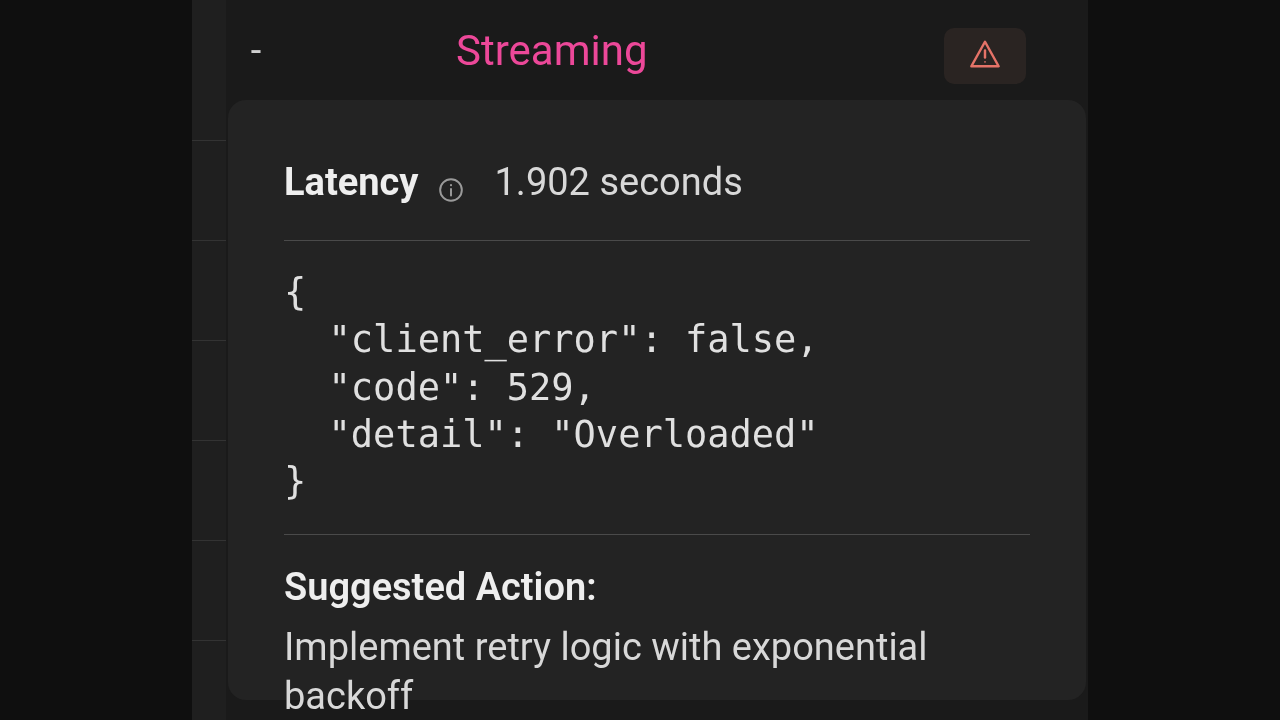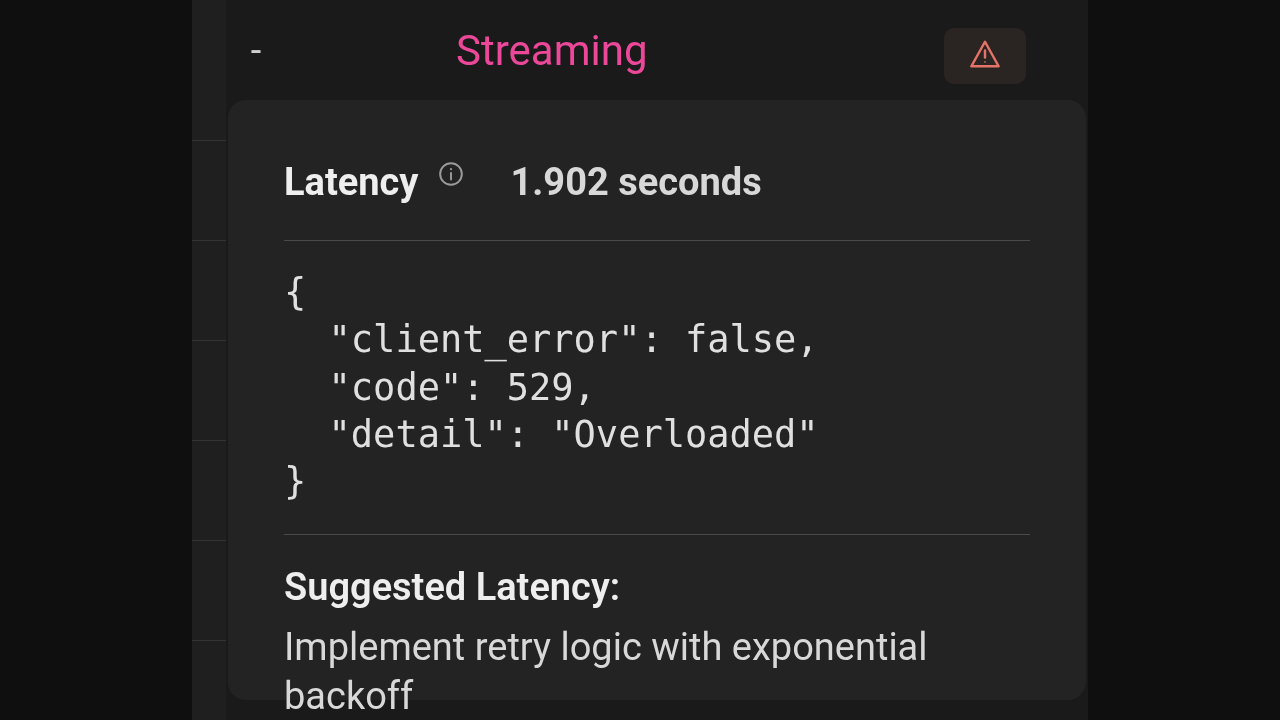--- a/index.html
+++ b/index.html
@@ -77,41 +77,41 @@
       width: 858px;
       height: 600px;
       background: #232323;
       border-radius: 18px;
     }
     .panel-inner {
       padding: 60px 56px 40px 56px;
     }
     .latency-row {
       display: flex;
-      align-items: flex-start;
+      align-items: flex-end;
       gap: 18px;
       margin-bottom: 36px;
     }
     .latency-label {
       font-size: 38px;
       font-weight: 700;
       color: #eeeeee;
     }
     .info-circle {
       width: 28px;
       height: 28px;
       display: inline-flex;
       align-items: center;
       justify-content: center;
     }
     .latency-value {
       font-size: 38px;
-      font-weight: 700;
+      font-weight: 400;
       color: #d8d8d8;
-      margin-left: 28px;
+      margin-left: 12px;
     }
     .divider {
       height: 1px;
       background: #4a4a4a;
       margin: 0 0 28px 0;
     }
     .code-block {
       font-family: "SF Mono", "Monaco", "Menlo", Consolas, monospace;
       font-size: 37px;
       line-height: 1.28;
@@ -183,17 +183,17 @@
     <div class="divider"></div>
 
     <div class="code-block">{
   "client_error": false,
   "code": 529,
   "detail": "Overloaded"
 }</div>
 
     <div class="divider2"></div>
 
-    <div class="suggested-label">Suggested Latency:</div>
+    <div class="suggested-label">Suggested Action:</div>
     <div class="suggested-text">Implement retry logic with exponential backoff</div>
 
   </div>
 </div>
 
 </body></html>

